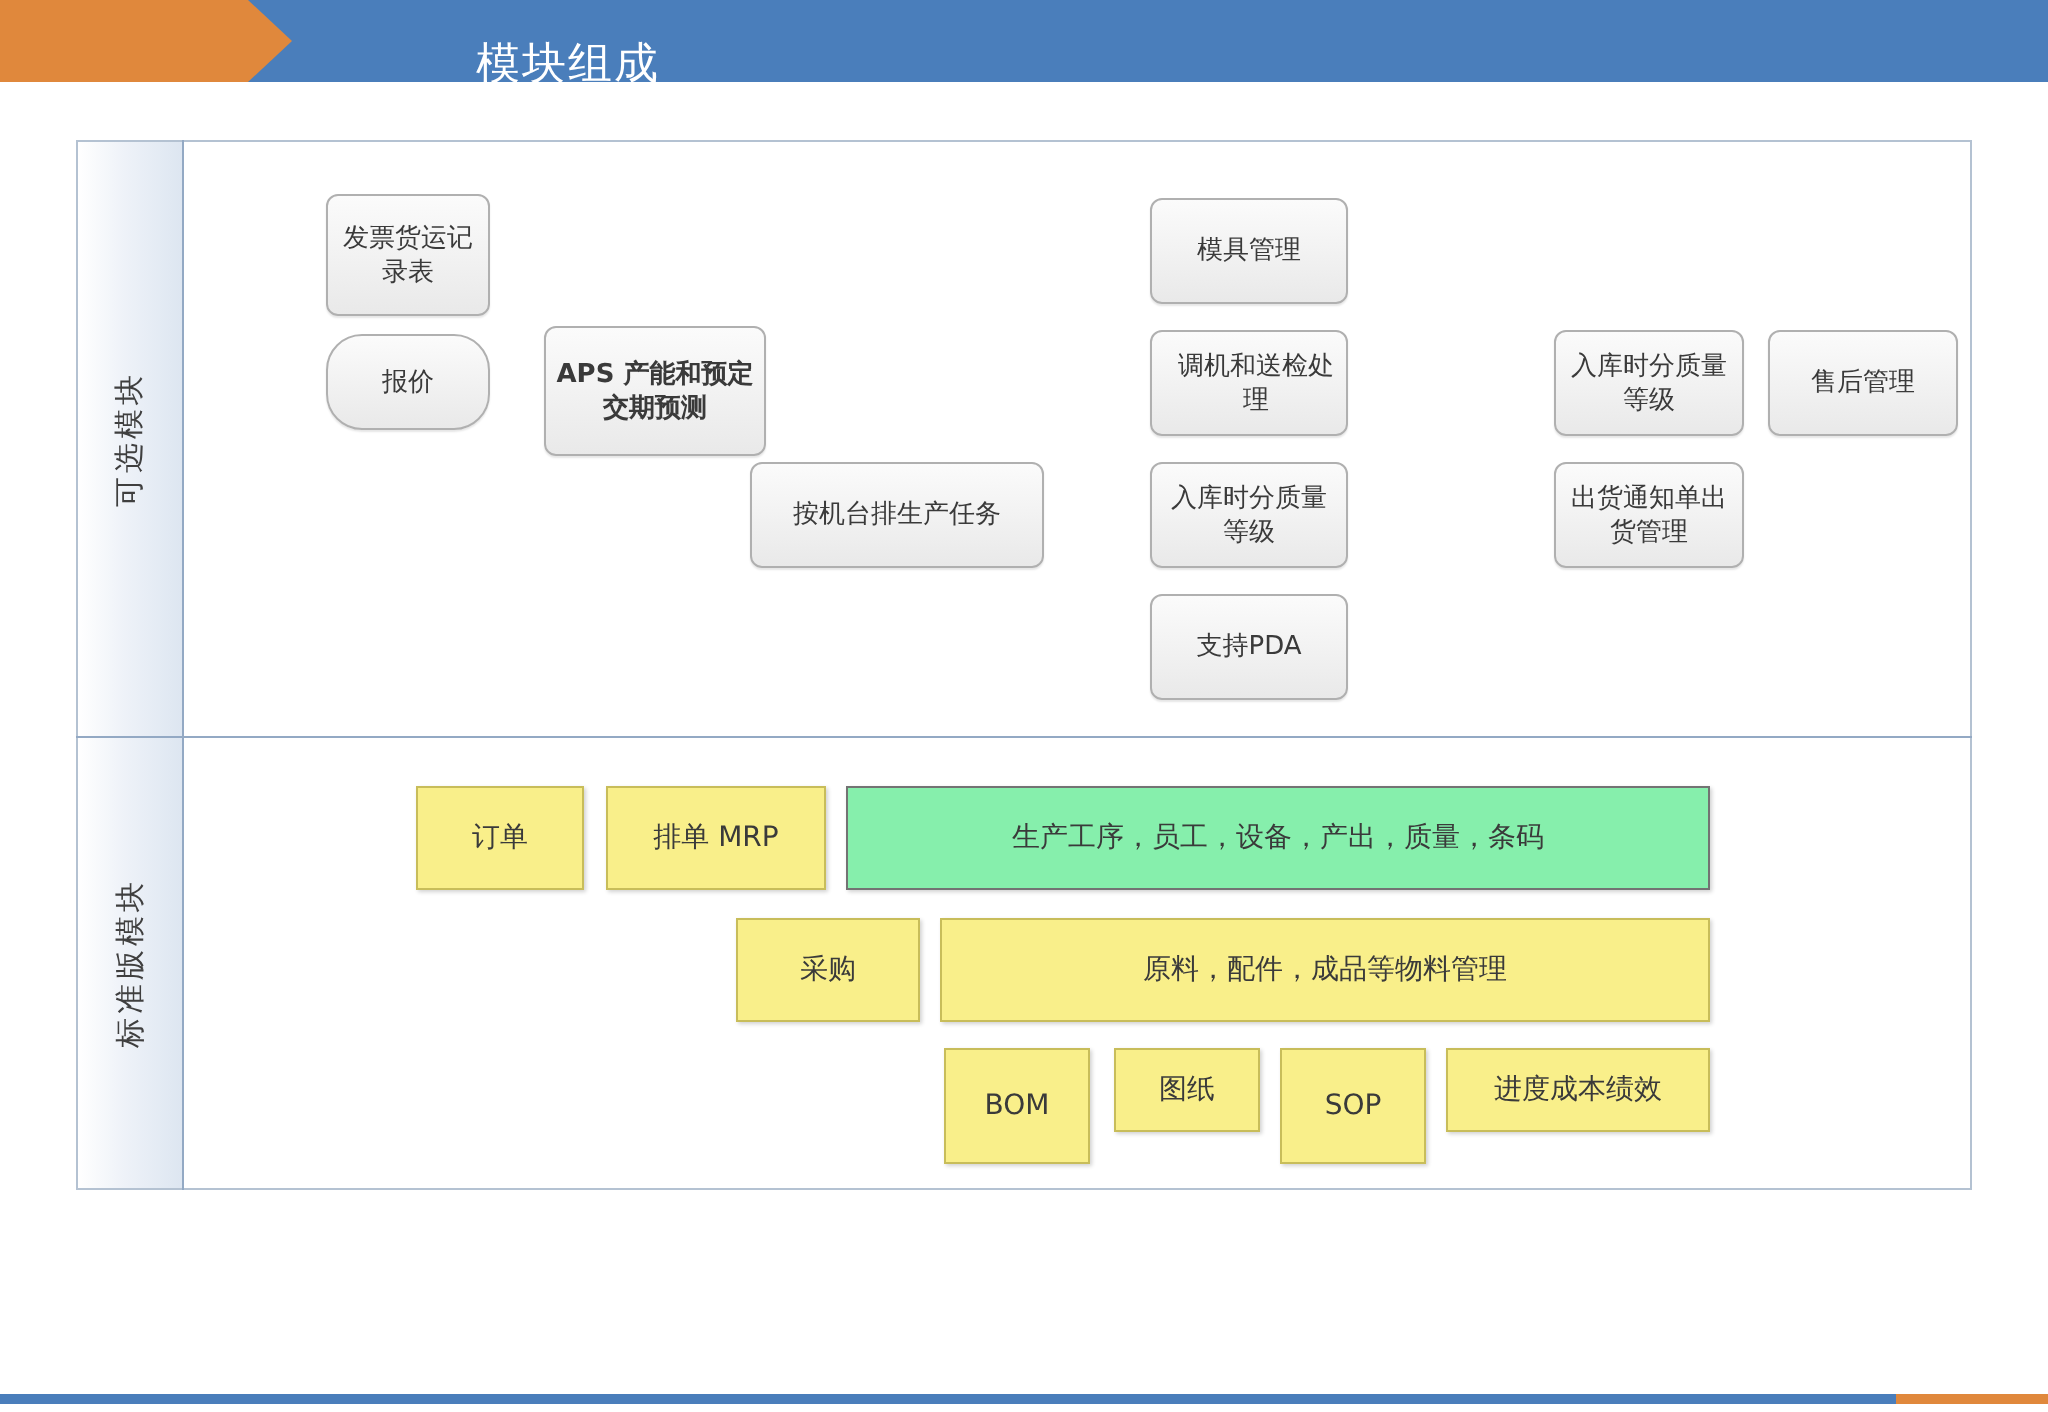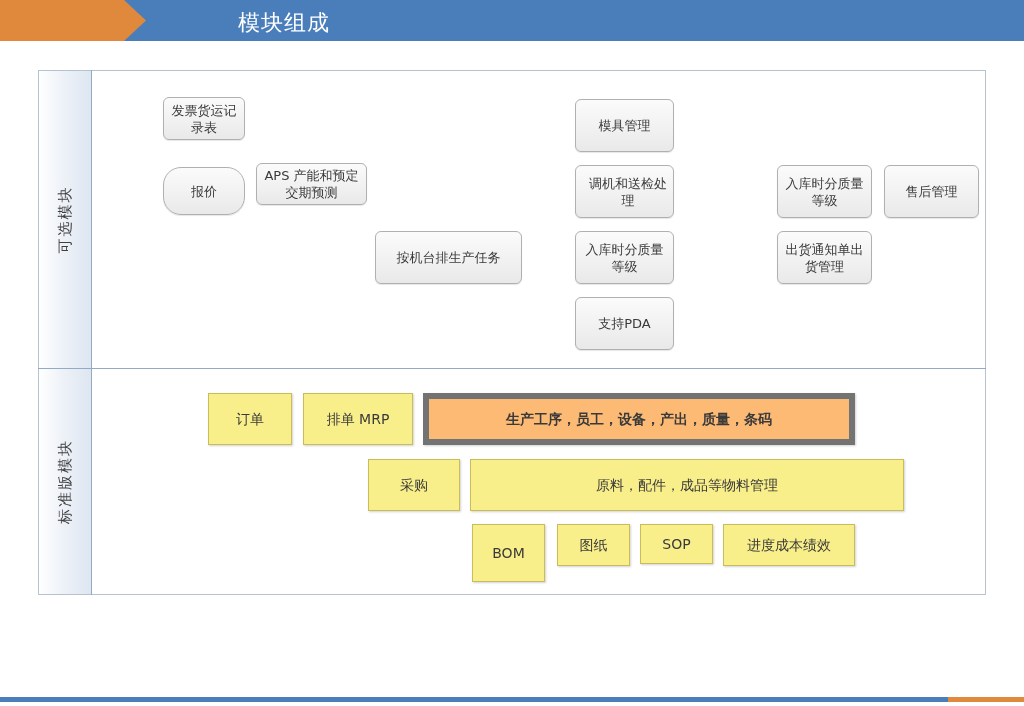--- a/index.html
+++ b/index.html
@@ -25,21 +25,21 @@
   }
   #header-chevron {
     position: absolute;
     left: 0; top: 0;
     width: 146px; height: 41px;
     background: #e0883c;
     clip-path: polygon(0 0, 124px 0, 146px 50%, 124px 100%, 0 100%);
   }
   #header-title {
     position: absolute;
-    left: 0; top: 2px;
+    left: 0; top: 12px;
     width: 1024px; height: 28px;
     line-height: 41px;
     text-align: left;
     padding-left: 238px;
     box-sizing: border-box;
     color: #ffffff;
     font-size: 22px;
     letter-spacing: 1px;
     font-family: "DejaVu Sans", "Liberation Sans", sans-serif;
   }
@@ -118,23 +118,22 @@
     line-height: 18px;
     color: #3a3a3a;
     padding: 2px 6px;
     box-shadow: 1px 1px 2px rgba(0,0,0,0.18);
   }
   .flat-box.yellow {
     background: #f9ef8a;
     border: 1px solid #c8bd5a;
   }
   .flat-box.orange {
-    background: #fdba74;
-    border: 6px solid #737373;
-    font-weight: bold;
+    background: #86efac;
+    border: 1px solid #737373;
   }
 
   
   #footer-bar {
     position: absolute;
     left: 0; top: 697px;
     width: 1024px; height: 5px;
     background: #4a7ebb;
   }
   #footer-accent {
@@ -157,38 +156,38 @@
 <div id="section-divider"></div>
 
 <div class="side-label" id="side-label-optional">
   <span>可选模块</span>
 </div>
 <div class="side-label" id="side-label-standard">
   <span>标准版模块</span>
 </div>
 
 <div id="optional-modules-layer">
-    <div class="gray-box" style="left: 163px; top: 97px; width: 82px; height: 43px;">发票货运记录表</div>
+    <div class="gray-box" style="left: 163px; top: 97px; width: 82px; height: 61px;">发票货运记录表</div>
     <div class="gray-box" style="left: 163px; top: 167px; width: 82px; height: 48px; border-radius: 18px;">报价</div>
-    <div class="gray-box" style="left: 256px; top: 163px; width: 111px; height: 42px;">APS 产能和预定交期预测</div>
+    <div class="gray-box" style="left: 272px; top: 163px; width: 111px; height: 65px; font-weight: bold;">APS 产能和预定交期预测</div>
     <div class="gray-box" style="left: 375px; top: 231px; width: 147px; height: 53px;">按机台排生产任务</div>
     <div class="gray-box" style="left: 575px; top: 99px; width: 99px; height: 53px;">模具管理</div>
     <div class="gray-box" style="left: 575px; top: 165px; width: 99px; height: 53px; padding-left: 12px;">调机和送检处理</div>
     <div class="gray-box" style="left: 575px; top: 231px; width: 99px; height: 53px;">入库时分质量等级</div>
     <div class="gray-box" style="left: 575px; top: 297px; width: 99px; height: 53px;">支持PDA</div>
     <div class="gray-box" style="left: 777px; top: 165px; width: 95px; height: 53px;">入库时分质量等级</div>
     <div class="gray-box" style="left: 884px; top: 165px; width: 95px; height: 53px;">售后管理</div>
     <div class="gray-box" style="left: 777px; top: 231px; width: 95px; height: 53px;">出货通知单出货管理</div>
   </div>
 <div id="standard-modules-layer">
     <div class="flat-box yellow" style="left: 208px; top: 393px; width: 84px; height: 52px;">订单</div>
     <div class="flat-box yellow" style="left: 303px; top: 393px; width: 110px; height: 52px;">排单 MRP</div>
     <div class="flat-box orange" style="left: 423px; top: 393px; width: 432px; height: 52px;">生产工序，员工，设备，产出，质量，条码</div>
     <div class="flat-box yellow" style="left: 368px; top: 459px; width: 92px; height: 52px;">采购</div>
-    <div class="flat-box yellow" style="left: 470px; top: 459px; width: 434px; height: 52px;">原料，配件，成品等物料管理</div>
+    <div class="flat-box yellow" style="left: 470px; top: 459px; width: 385px; height: 52px;">原料，配件，成品等物料管理</div>
     <div class="flat-box yellow" style="left: 472px; top: 524px; width: 73px; height: 58px;">BOM</div>
     <div class="flat-box yellow" style="left: 557px; top: 524px; width: 73px; height: 42px;">图纸</div>
-    <div class="flat-box yellow" style="left: 640px; top: 524px; width: 73px; height: 40px;">SOP</div>
+    <div class="flat-box yellow" style="left: 640px; top: 524px; width: 73px; height: 58px;">SOP</div>
     <div class="flat-box yellow" style="left: 723px; top: 524px; width: 132px; height: 42px;">进度成本绩效</div>
   </div>
 
 <div id="footer-bar" style="background: rgb(74, 126, 187);"></div>
 <div id="footer-accent" style="background: rgb(224, 136, 60);"></div>
 
 </body></html>

